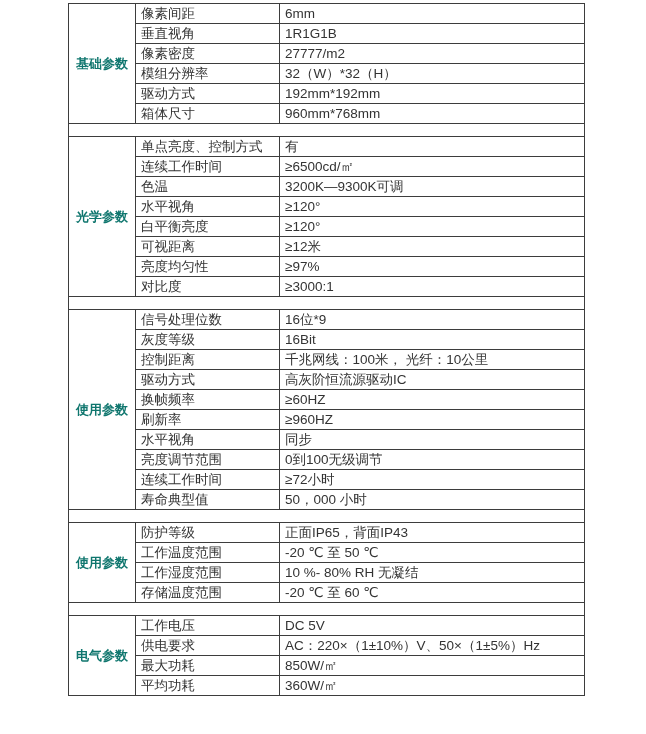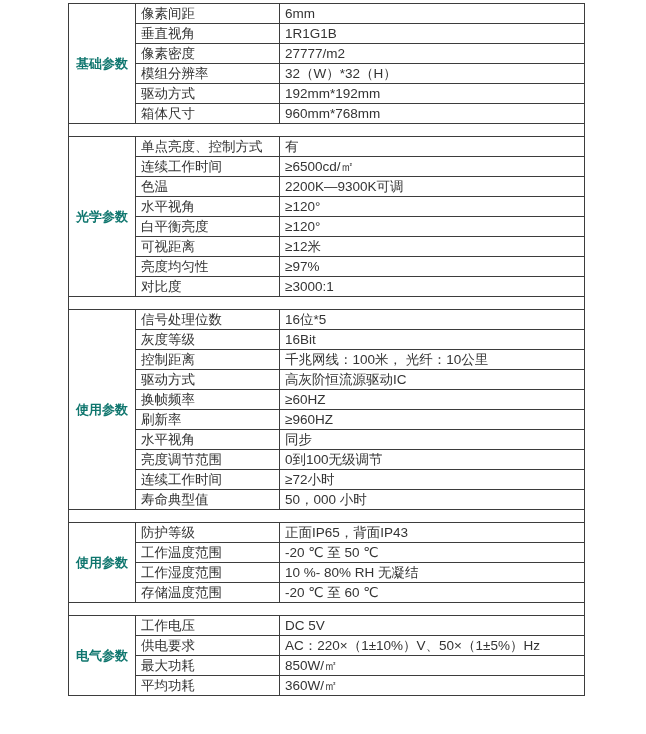--- a/index.html
+++ b/index.html
@@ -96,21 +96,21 @@
         <td class="sec" rowspan="8">光学参数</td>
         <td class="lbl">单点亮度、控制方式</td>
         <td class="val">有</td>
       </tr>
       <tr>
         <td class="lbl">连续工作时间</td>
         <td class="val">≥6500cd/㎡</td>
       </tr>
       <tr>
         <td class="lbl">色温</td>
-        <td class="val">2200K—9300K可调</td>
+        <td class="val">3200K—9300K可调</td>
       </tr>
       <tr>
         <td class="lbl">水平视角</td>
         <td class="val">≥120°</td>
       </tr>
       <tr>
         <td class="lbl">白平衡亮度</td>
         <td class="val">≥120°</td>
       </tr>
       <tr>
@@ -126,21 +126,21 @@
         <td class="val">≥3000:1</td>
       </tr>
 
       <tr class="sep">
           <td colspan="3"></td>
         </tr>
 
       <tr>
         <td class="sec" rowspan="10">使用参数</td>
         <td class="lbl">信号处理位数</td>
-        <td class="val">16位*5</td>
+        <td class="val">16位*9</td>
       </tr>
       <tr>
         <td class="lbl">灰度等级</td>
         <td class="val">16Bit</td>
       </tr>
       <tr>
         <td class="lbl">控制距离</td>
         <td class="val">千兆网线：100米， 光纤：10公里</td>
       </tr>
       <tr>

